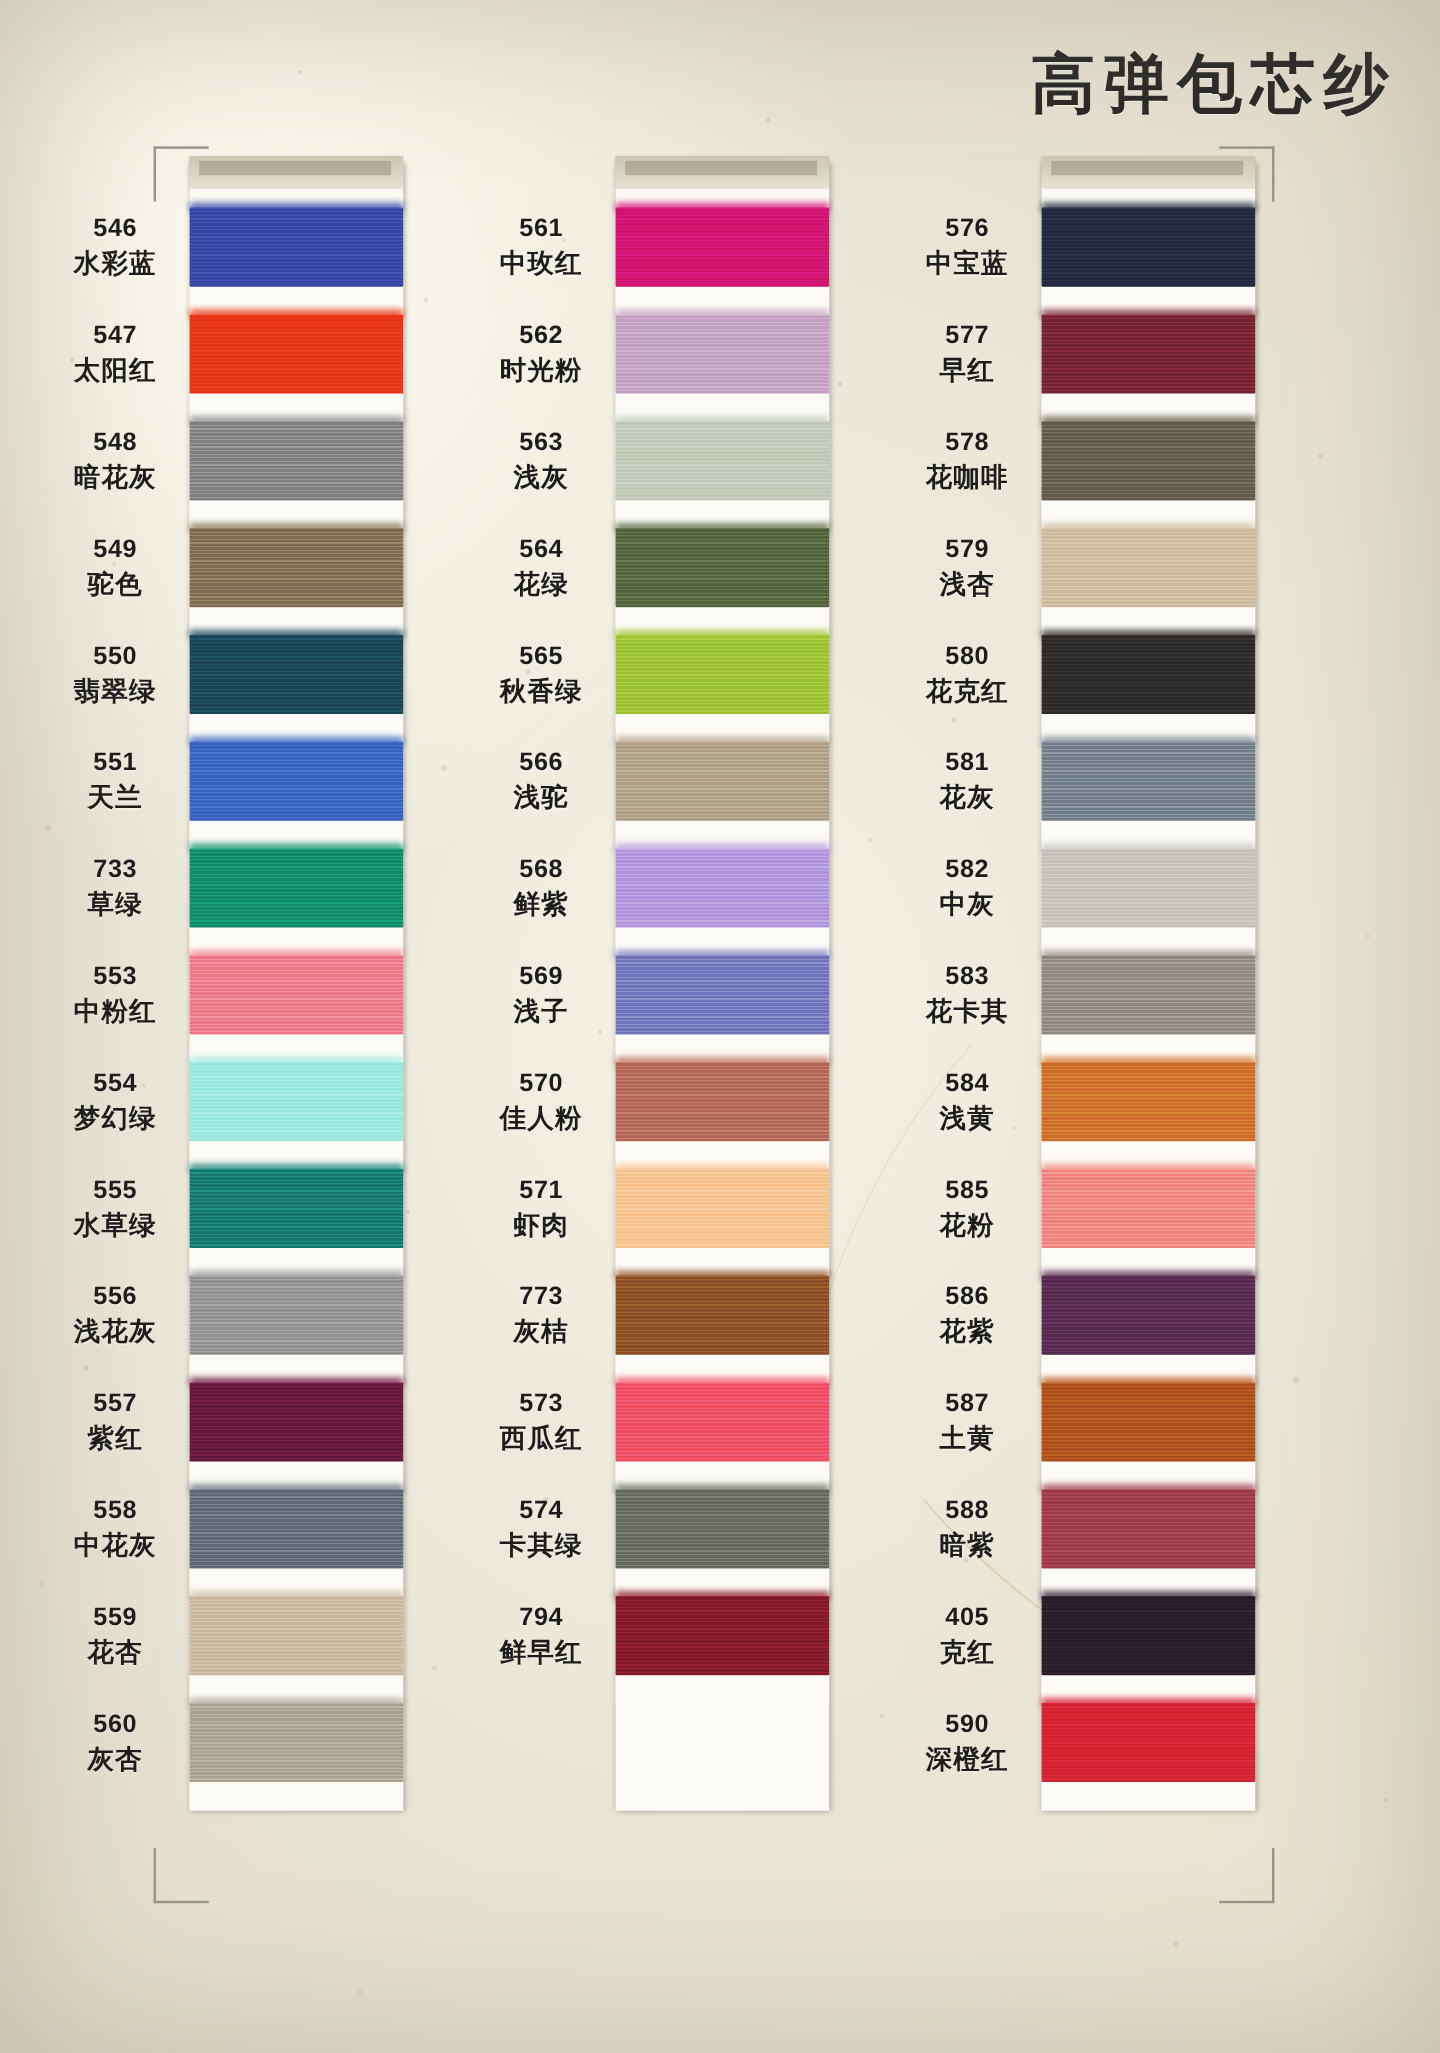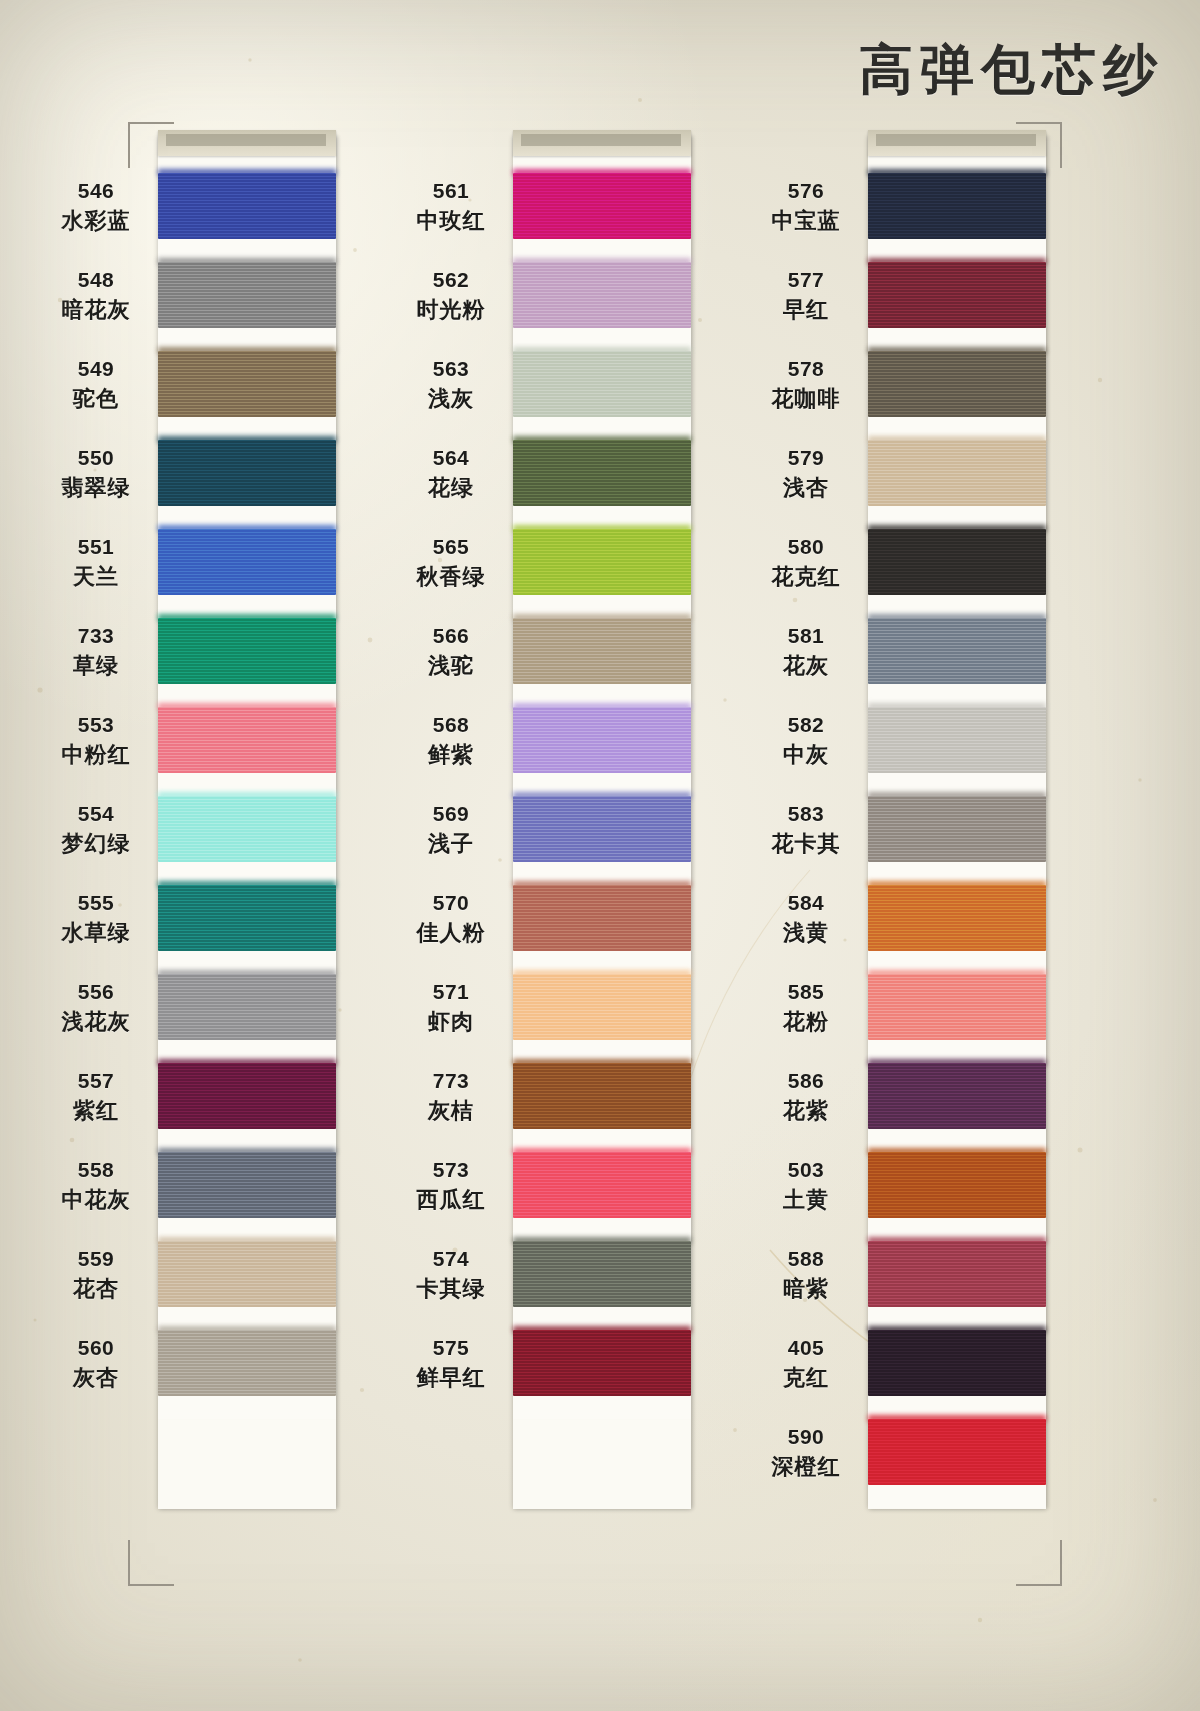--- a/index.html
+++ b/index.html
@@ -175,20 +175,28 @@
           <div class="gap"></div>
           <div class="label">
             <div class="code">546</div>
             <div class="name">水彩蓝</div>
           </div>
           <div class="swatch" style="background: rgb(58, 76, 168);"></div>
         </div>
         <div class="row">
           <div class="gap"></div>
           <div class="label">
+            <div class="code">547</div>
+            <div class="name">太阳红</div>
+          </div>
+          <div class="swatch" style="background: rgb(232, 56, 26);"></div>
+        </div>
+        <div class="row">
+          <div class="gap"></div>
+          <div class="label">
             <div class="code">548</div>
             <div class="name">暗花灰</div>
           </div>
           <div class="swatch" style="background: rgb(138, 138, 138);"></div>
         </div>
         <div class="row">
           <div class="gap"></div>
           <div class="label">
             <div class="code">549</div>
             <div class="name">驼色</div>
@@ -390,21 +398,21 @@
           <div class="gap"></div>
           <div class="label">
             <div class="code">574</div>
             <div class="name">卡其绿</div>
           </div>
           <div class="swatch" style="background: rgb(109, 114, 101);"></div>
         </div>
         <div class="row">
           <div class="gap"></div>
           <div class="label">
-            <div class="code">575</div>
+            <div class="code">794</div>
             <div class="name">鲜早红</div>
           </div>
           <div class="swatch" style="background: rgb(138, 28, 46);"></div>
         </div>
       </div>
     </div>
     <div class="column col-2">
       <div class="strip" style="height: 1373px;"></div>
       <div class="strip-top"></div>
       <div class="strip-tape"></div>
@@ -493,21 +501,21 @@
           <div class="gap"></div>
           <div class="label">
             <div class="code">586</div>
             <div class="name">花紫</div>
           </div>
           <div class="swatch" style="background: rgb(93, 47, 85);"></div>
         </div>
         <div class="row">
           <div class="gap"></div>
           <div class="label">
-            <div class="code">503</div>
+            <div class="code">587</div>
             <div class="name">土黄</div>
           </div>
           <div class="swatch" style="background: rgb(180, 85, 31);"></div>
         </div>
         <div class="row">
           <div class="gap"></div>
           <div class="label">
             <div class="code">588</div>
             <div class="name">暗紫</div>
           </div>

